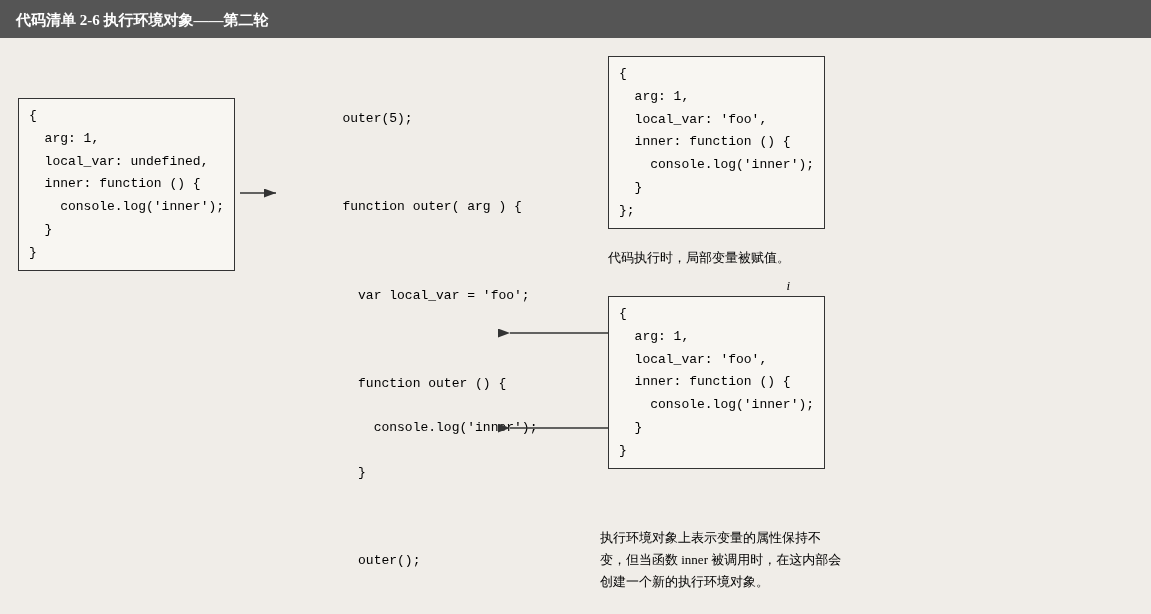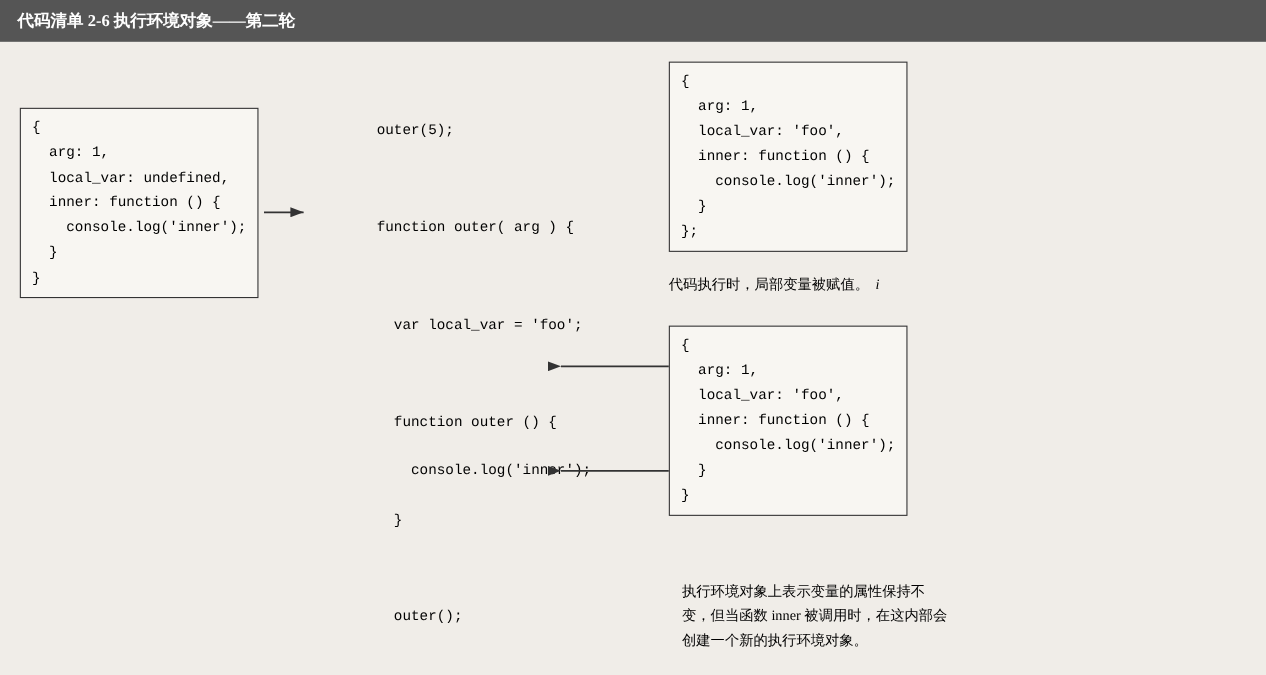--- a/index.html
+++ b/index.html
@@ -20,21 +20,21 @@
     }
 
     .header-bar {
       background: #555;
       color: #fff;
       padding: 8px 16px;
       font-size: 15px;
       font-family: 'SimSun', serif;
       font-weight: bold;
       display: flex;
-      align-items: center;
+      align-items: flex-end;
       height: 38px;
     }
 
     .content-area {
       display: flex;
       flex-direction: row;
       padding: 10px 0;
       position: relative;
       width: 100%;
       min-height: 576px;
@@ -173,21 +173,21 @@
       <div class="right-top-obj">
         <div class="exec-obj">{
   arg: 1,
   local_var: 'foo',
   inner: function () {
     console.log('inner');
   }
 };</div>
       </div>
 
-      <div class="right-top-note" style="display:flex; align-items:flex-end; gap:6px;">
+      <div class="right-top-note" style="display:flex; align-items:flex-end; gap:6px;flex-direction:column;">
         <span class="note-text">代码执行时，局部变量被赋值。</span>
         <span class="italic-i">i</span>
       </div>
 
       <div class="right-bottom-obj">
         <div class="exec-obj">{
   arg: 1,
   local_var: 'foo',
   inner: function () {
     console.log('inner');
@@ -238,21 +238,21 @@
   .right-top-note {
     top: 200px;
     left: 8px;
   }
   .right-bottom-obj {
     top: 248px;
     left: 8px;
   }
   .right-bottom-note {
     top: 458px;
-    left: 20px;
+    left: 0;
     width: 460px;
     white-space: pre-line;
   }
 
   
   .left-panel {
     padding-top: 50px;
   }
 
   

